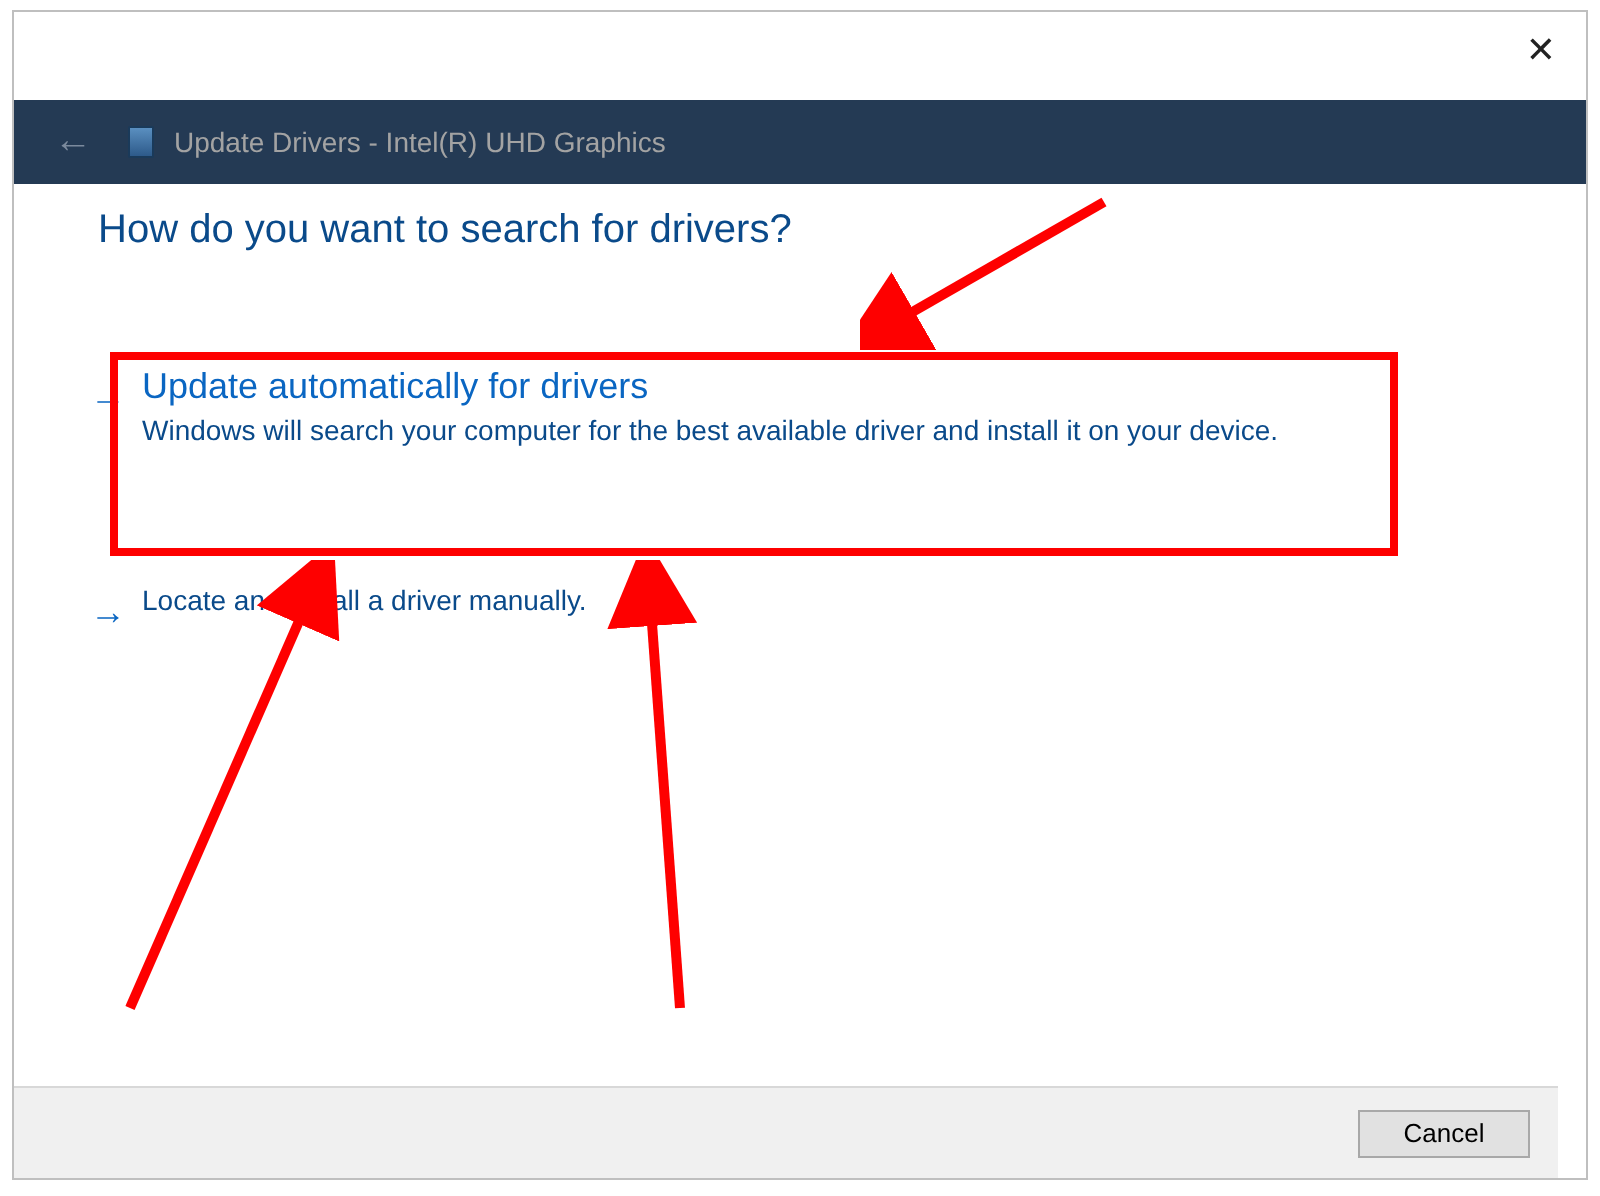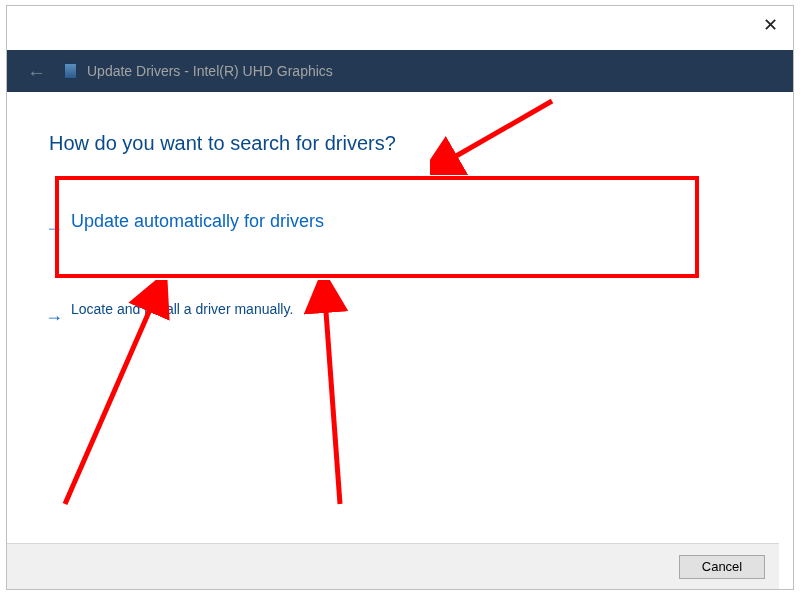--- a/index.html
+++ b/index.html
@@ -3,21 +3,21 @@
   <meta charset="utf-8">
   <style>
     * { margin: 0; padding: 0; box-sizing: border-box; font-family: "Segoe UI", Arial, sans-serif; }
     body { width: 800px; height: 598px; background: #fff; position: relative; }
     .outer-border { position: absolute; top: 5px; left: 6px; right: 6px; bottom: 8px; border: 1px solid #bfbfbf; background: #fff; }
     .titlebar-close { position: absolute; top: 14px; right: 22px; font-size: 18px; font-weight: 300; color: #222; cursor: pointer; }
     .header-bar { position: absolute; top: 50px; left: 7px; right: 7px; height: 42px; background: #243a54; display: flex; align-items: center; }
     .back-arrow { margin-left: 20px; color: #7b8a9d; font-size: 19px; }
     .device-icon { margin-left: 18px; width: 13px; height: 16px; background: linear-gradient(#5a8fc0, #2d5a8a); border: 1px solid #1a3a5a; border-radius: 1px; }
     .header-title { margin-left: 10px; color: #a3a3a3; font-size: 14px; }
-    .content { position: absolute; top: 92px; left: 7px; right: 7px; bottom: 55px; padding: 40px 42px 0 42px; }
+    .content { position: absolute; top: 92px; left: 7px; right: 7px; bottom: 55px; padding: 12px 42px 0 42px; }
     .heading { color: #0a4a8a; font-size: 20px; font-weight: 400; margin-bottom: 48px; }
     .option { padding: 8px 0 14px 22px; margin-bottom: 44px; position: relative; cursor: pointer; }
     .option-arrow { position: absolute; left: -4px; top: 13px; color: #0a66c2; font-size: 18px; font-weight: bold; }
     .option-title { color: #0a66c2; font-size: 18px; font-weight: 400; margin-bottom: 2px; }
     .option-desc { color: #0a4a8a; font-size: 14px; line-height: 1.35; max-width: 590px; }
     .footer { position: absolute; bottom: 9px; left: 7px; right: 21px; height: 46px; border-top: 1px solid #d8d8d8; background: #f0f0f0; display: flex; align-items: center; justify-content: flex-end; padding-right: 14px; }
     .cancel-btn { width: 86px; height: 24px; background: #e1e1e1; border: 1px solid #a8a8a8; font-size: 13px; cursor: pointer; }
     
     .red-box { position: absolute; border: 4px solid #fe0000; pointer-events: none; }
     .red-arrow { position: absolute; pointer-events: none; }
@@ -34,20 +34,21 @@
   <span class="device-icon"></span>
   <span class="header-title">Update Drivers - Intel(R) UHD Graphics</span>
 </div>
 
 <div class="content">
   <div class="heading">How do you want to search for drivers?</div>
 
   <div class="option">
     <span class="option-arrow">→</span>
     <div class="option-title">Update automatically for drivers</div>
+    <div class="option-desc">Windows will search your computer for the best available driver and install it on your device.</div>
   </div>
 
   <div class="option">
     <span class="option-arrow">→</span>
     <div class="option-desc">Locate and install a driver manually.</div>
   </div>
 </div>
 
 <div class="footer">
   <button class="cancel-btn">Cancel</button>

